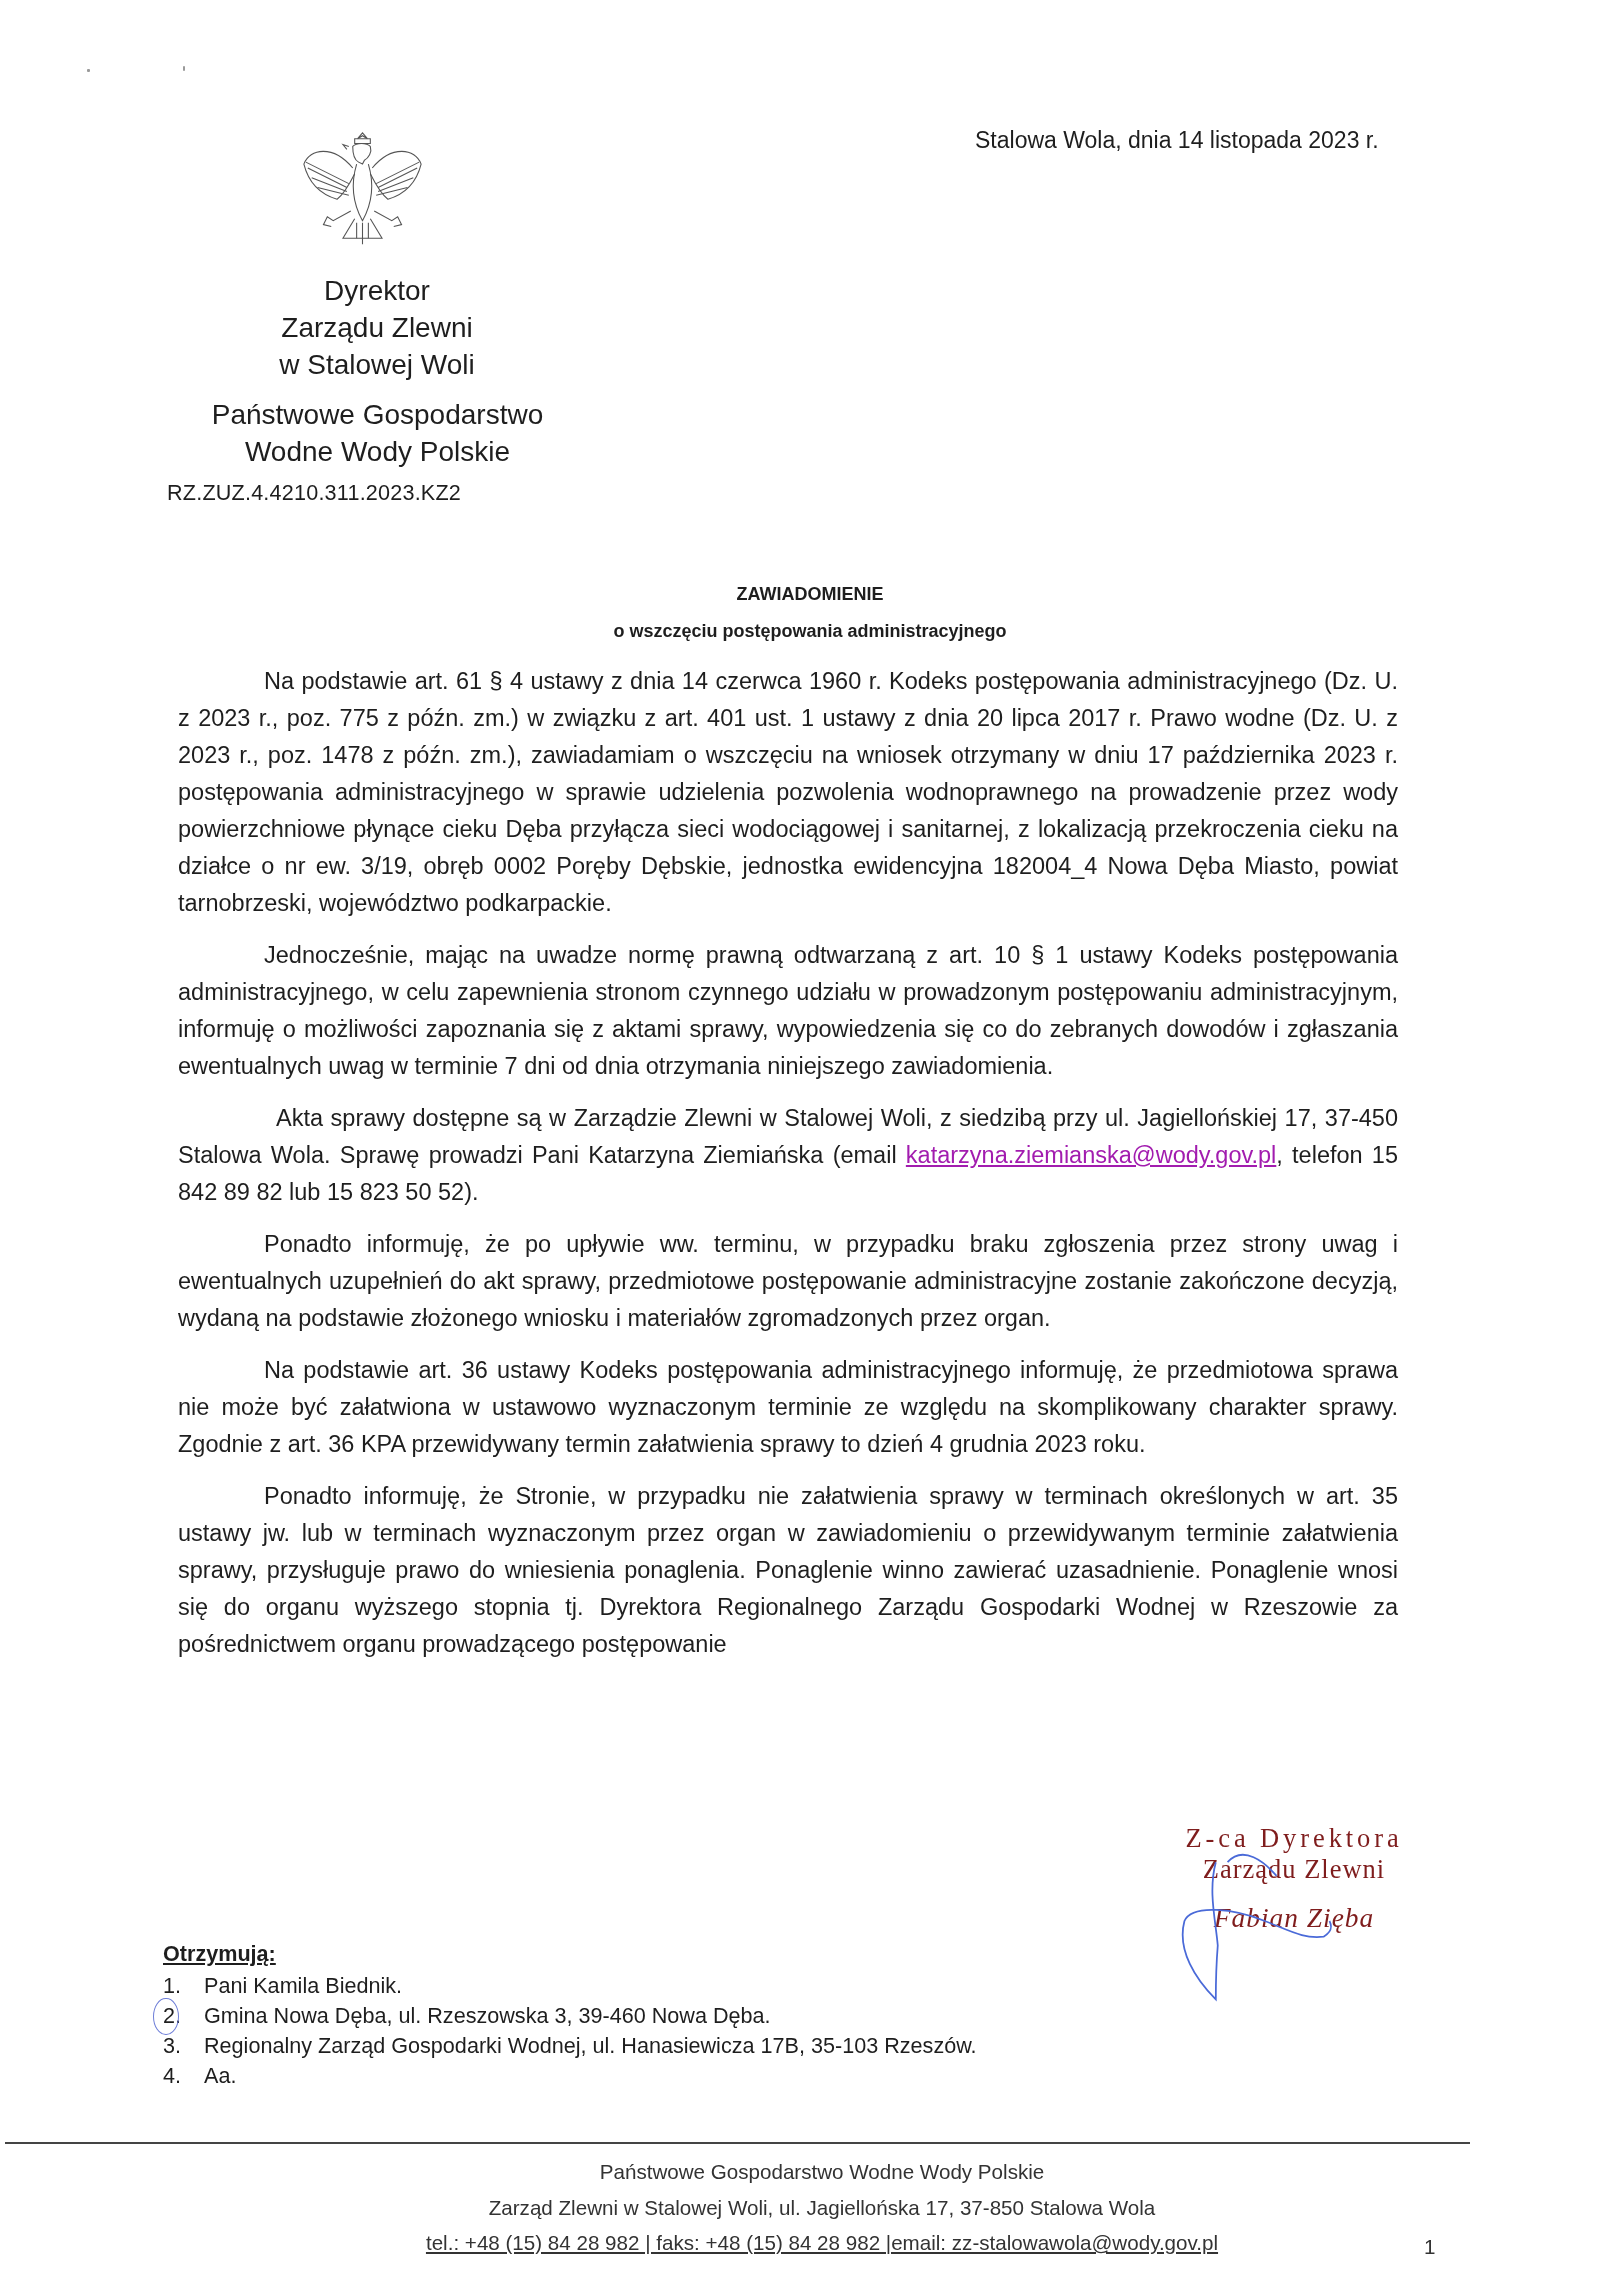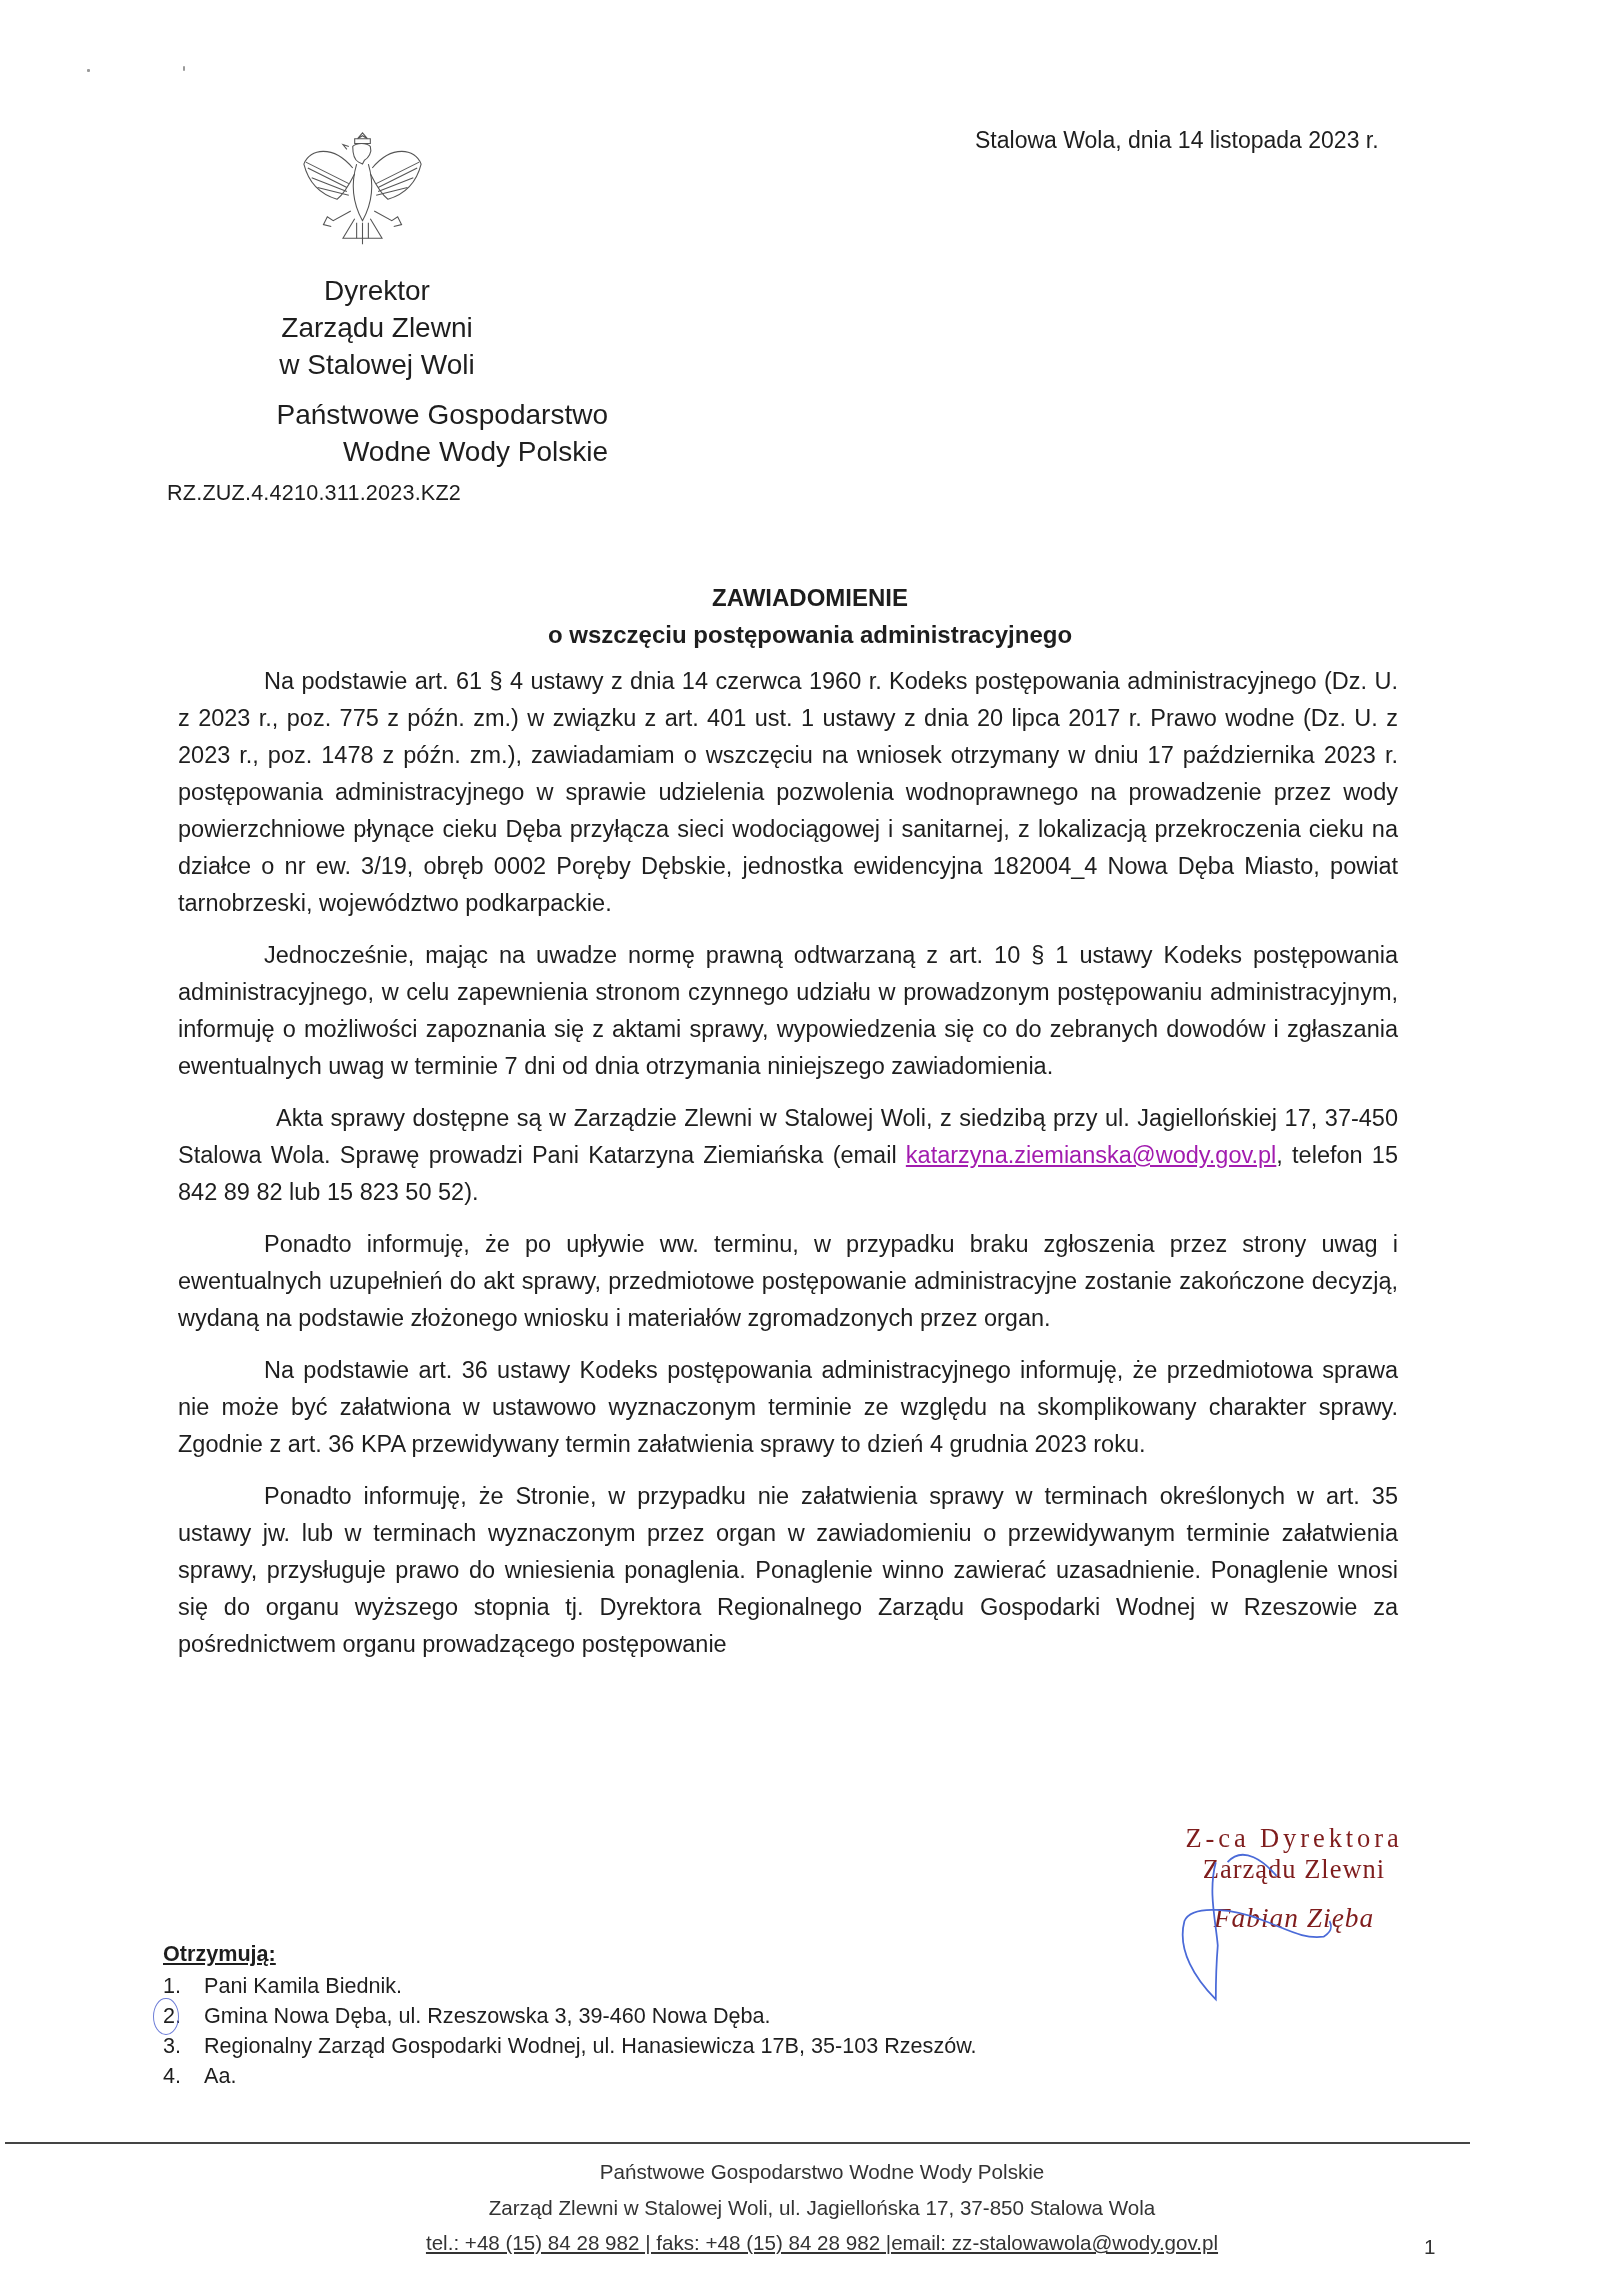--- a/index.html
+++ b/index.html
@@ -4,23 +4,23 @@
   <style>
     html, body { margin: 0; padding: 0; background: #ffffff; }
     body { width: 1620px; height: 2292px; position: relative; overflow: hidden;
            font-family: "Liberation Sans", "DejaVu Sans", sans-serif; color: #1e1e1e; }
     .abs { position: absolute; }
     .specks { left: 0; top: 0; }
     .speck { position: absolute; width: 2.9px; height: 2.9px; background: #9a9a9a; border-radius: 1px; }
     .date { left: 975px; top: 127px; font-size: 23px; }
     .emblem { left: 294px; top: 125px; width: 137px; height: 127px; }
     .office { left: 176px; top: 272px; width: 402px; text-align: center; font-size: 28px; line-height: 37px; }
-    .org { left: 147px; top: 396px; width: 461px; text-align: right; font-size: 28px; line-height: 37px; }
+    .org { left: 147px; top: 396px; width: 461px; text-align: center; font-size: 28px; line-height: 37px; }
     .ref { left: 167px; top: 480px; font-size: 21.6px; letter-spacing: 0.2px; }
-    .title { left: 0; width: 1620px; text-align: center; font-weight: bold; font-size: 24px; }
+    .title { left: 0; width: 1620px; text-align: center; font-weight: bold; font-size: 18px; }
     .title1 { top: 584px; }
     .title2 { top: 621px; }
     .body-text { left: 163px; top: 648px; width: 1250px; font-size: 23.5px; line-height: 37px;
                  text-align: justify; }
     .body-text p { margin: 15px; text-indent: 86px; }
     .body-text p.gap { margin-top: 11.8px; }
     .body-text p.indent2 { text-indent: 98px; }
     a.email { color: #a21caf; text-decoration: underline; }
     .stamp { left: 1147px; top: 1823px; width: 294px; color: #7f1d1d; font-family: "Liberation Serif", "DejaVu Serif", serif;
              text-align: center; }

